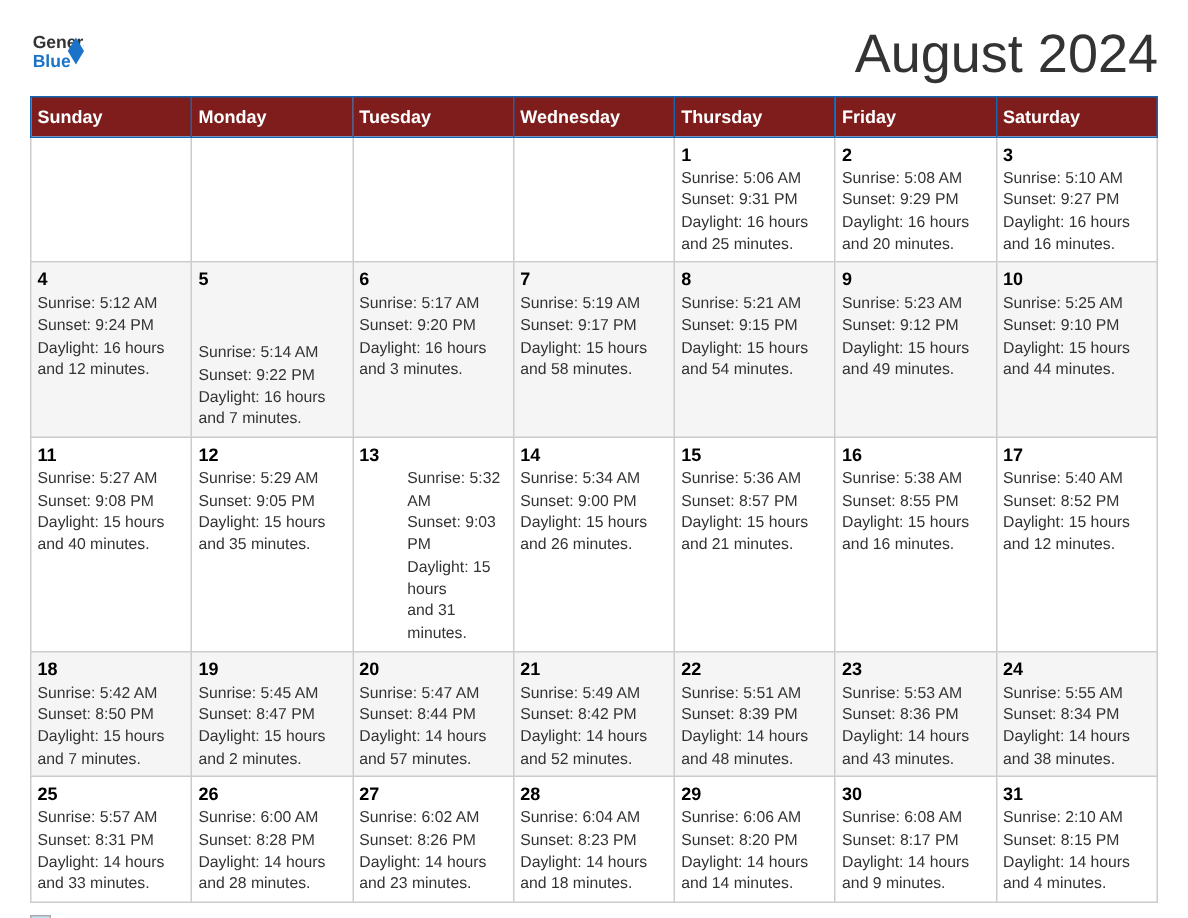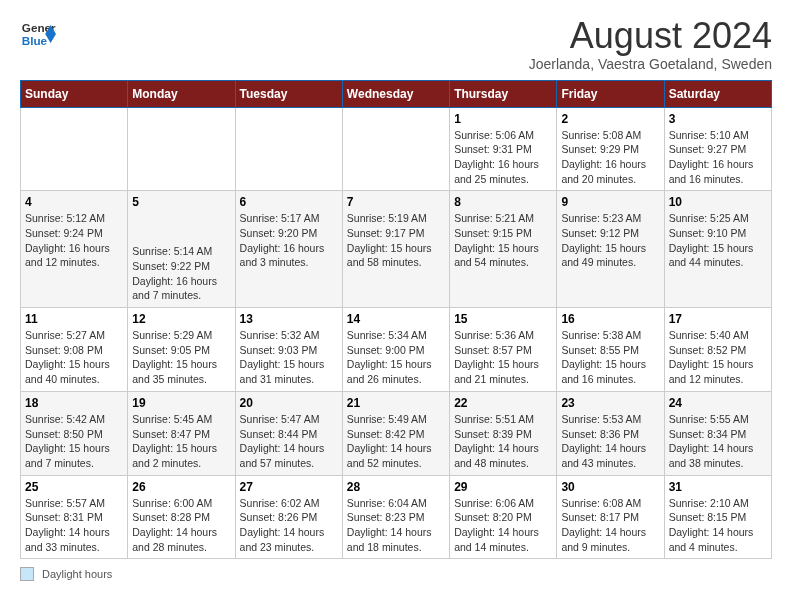--- a/index.html
+++ b/index.html
@@ -101,21 +101,20 @@
 <div class="header">
   <div class="logo">
     <svg class="logo-icon" viewBox="0 0 40 40">
       <text x="2" y="18" font-size="13" font-weight="bold" fill="#333">General</text>
       <text x="2" y="32" font-size="13" font-weight="bold" fill="#1a73c8">Blue</text>
       <polygon points="34,10 40,20 34,30 28,20" fill="#1a73c8"></polygon>
     </svg>
   </div>
   <div class="title-block">
     <div class="main-title">August 2024</div>
-    <div class="subtitle">Joerlanda, Vaestra Goetaland, Sweden</div>
   </div>
 </div>
 
 <table>
   <thead>
     <tr id="header-row">
         <th>Sunday</th>
         <th>Monday</th>
         <th>Tuesday</th>
         <th>Wednesday</th>
@@ -213,21 +212,21 @@
         </td>
         <td>
           <span class="day-num">12</span>
           <div class="day-info" style="white-space: pre-line;">Sunrise: 5:29 AM
 Sunset: 9:05 PM
 Daylight: 15 hours
 and 35 minutes.</div>
         </td>
         <td>
           <span class="day-num">13</span>
-          <div class="day-info" style="white-space: pre-line;">Sunrise: 5:32 AM
+          <div class="day-info" style="white-space: pre-line; margin-left: 32px;">Sunrise: 5:32 AM
 Sunset: 9:03 PM
 Daylight: 15 hours
 and 31 minutes.</div>
         </td>
         <td>
           <span class="day-num">14</span>
           <div class="day-info" style="white-space: pre-line;">Sunrise: 5:34 AM
 Sunset: 9:00 PM
 Daylight: 15 hours
 and 26 minutes.</div>

